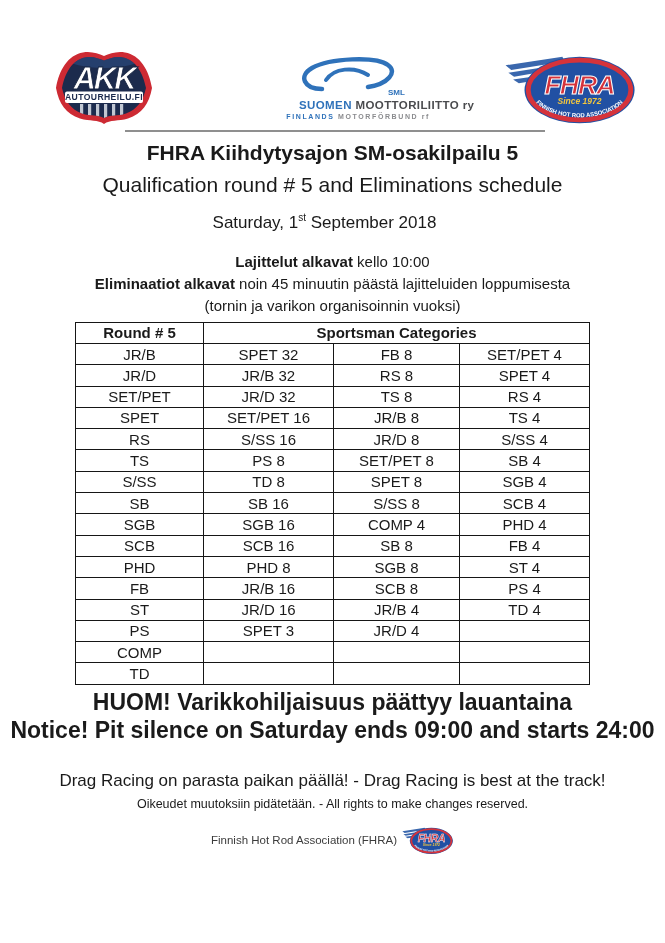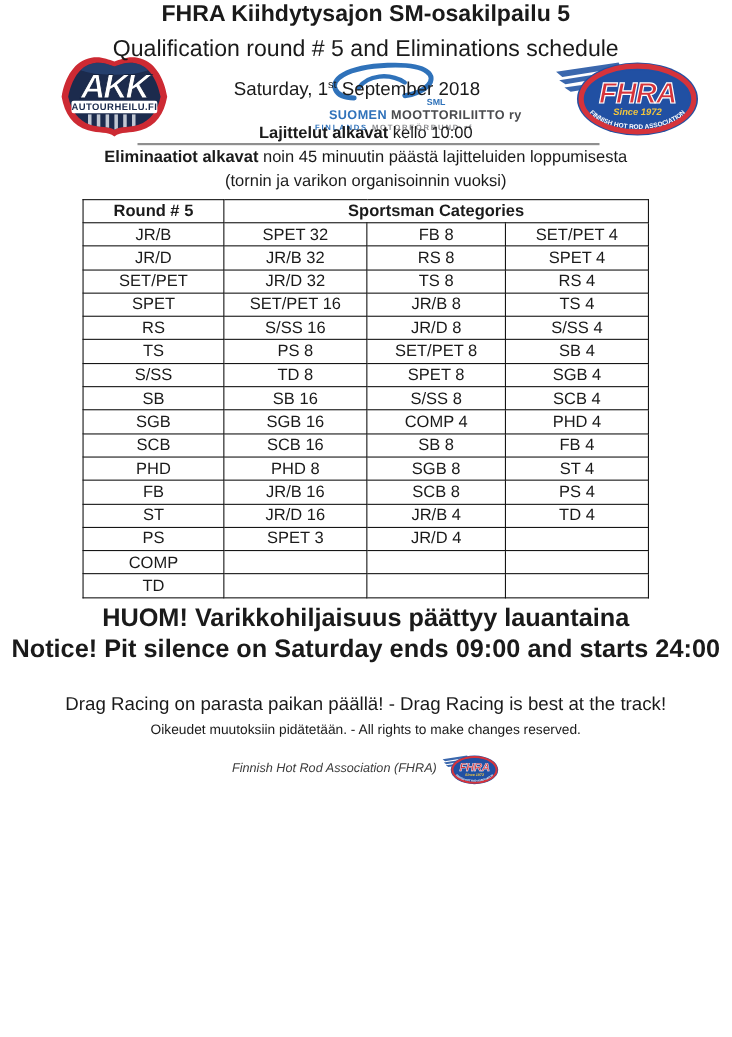--- a/index.html
+++ b/index.html
@@ -14,21 +14,21 @@
   .sml-mark  { display:block; margin:0 auto 1px auto; }
   .sml-line1 { font-size:11.5px; font-weight:bold; letter-spacing:.4px; white-space:nowrap; }
   .sml-line1 .blue { color:#2f72ba;margin-left:35px; }
   .sml-line1 .dark { color:#4a4b4e; }
   .sml-line2 { font-size:7px; font-weight:bold; letter-spacing:1.6px; margin-top:2px; white-space:nowrap; }
   .sml-line2 .blue { color:#2f72ba; }
   .sml-line2 .dark { color:#8a8b8e; }
   .fhra-logo { position:absolute; left:492px; top:52px; }
   .rule { position:absolute; top:130px; left:125px; width:420px; height:0; border-top:2px solid #8f8f8f; }
   
-  .content { position:absolute; top:0; left:0; width:665px; text-align:center; }
+  .content { position:absolute; top:0; left:0; width:665px; padding-top:140px; text-align:center; }
   .title    { font-size:21px; font-weight:bold; line-height:25px; margin:0 0 7px 0; }
   .subtitle { font-size:21px; font-weight:normal; line-height:26px; margin:0 0 9px 0; }
   .date     { font-size:17px; line-height:22px; margin:0 16px 17px 0; }
   .date sup { font-size:10px; }
   .note     { font-size:15px; line-height:22px; margin:0; }
   .b        { font-weight:bold; }
   
   table.schedule {
     border-collapse:collapse; table-layout:fixed; width:514px;
     margin:5px auto 0 auto; font-size:15px;
@@ -37,21 +37,21 @@
     border:1.6px solid #161616; height:20.3px; padding:0 2px;
     text-align:center; vertical-align:middle; overflow:hidden; white-space:nowrap;
   }
   table.schedule th { font-weight:bold; font-size:15px; }
   
   .pit    { margin-top:3px; font-size:23px; font-weight:bold; line-height:28.5px; }
   .pit p  { margin:0; }
   .slogan { font-size:17px; line-height:22px; margin:25px 0 0 0; }
   .rights { font-size:12.5px; line-height:17px; margin:4px 0 0 0; }
   .assoc  { margin-top:13px; display:flex; align-items:center; justify-content:center; gap:5px;
-            font-size:11.5px; color:#3c3c3c;font-style:italic; }
+            font-size:11.5px; color:#3c3c3c; }
 </style>
 </head>
 <body>
 
 <div class="page">
 
   <div class="logo-header">
 
     <svg class="akk-logo" width="100" height="80" viewBox="0 0 100 80">
       <defs>

